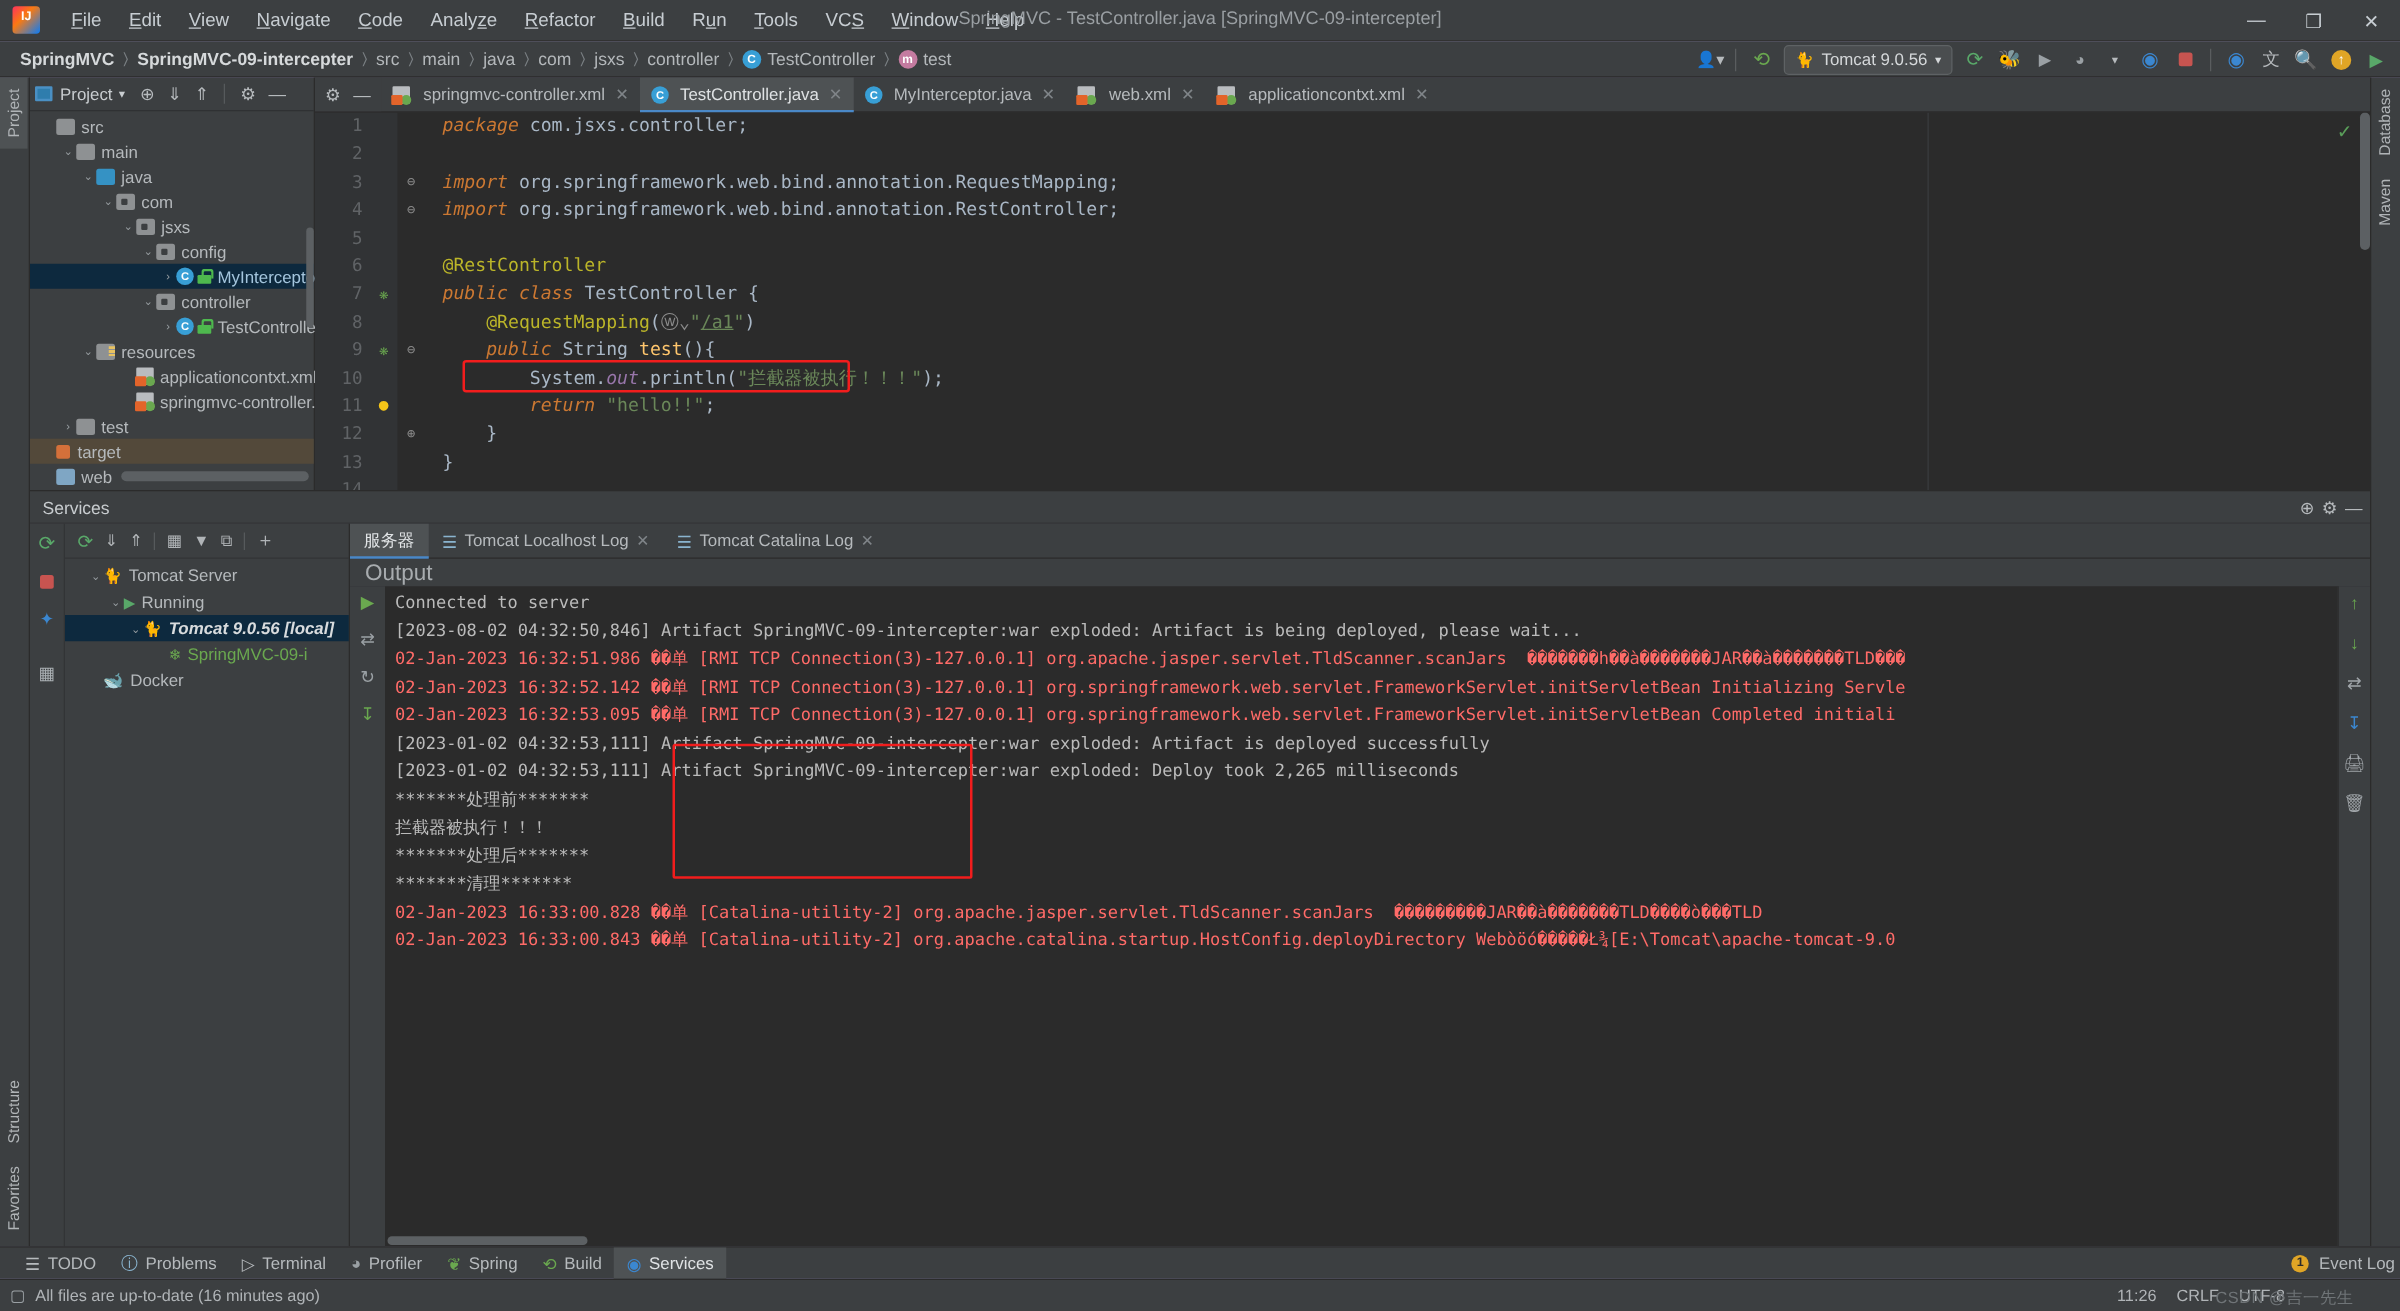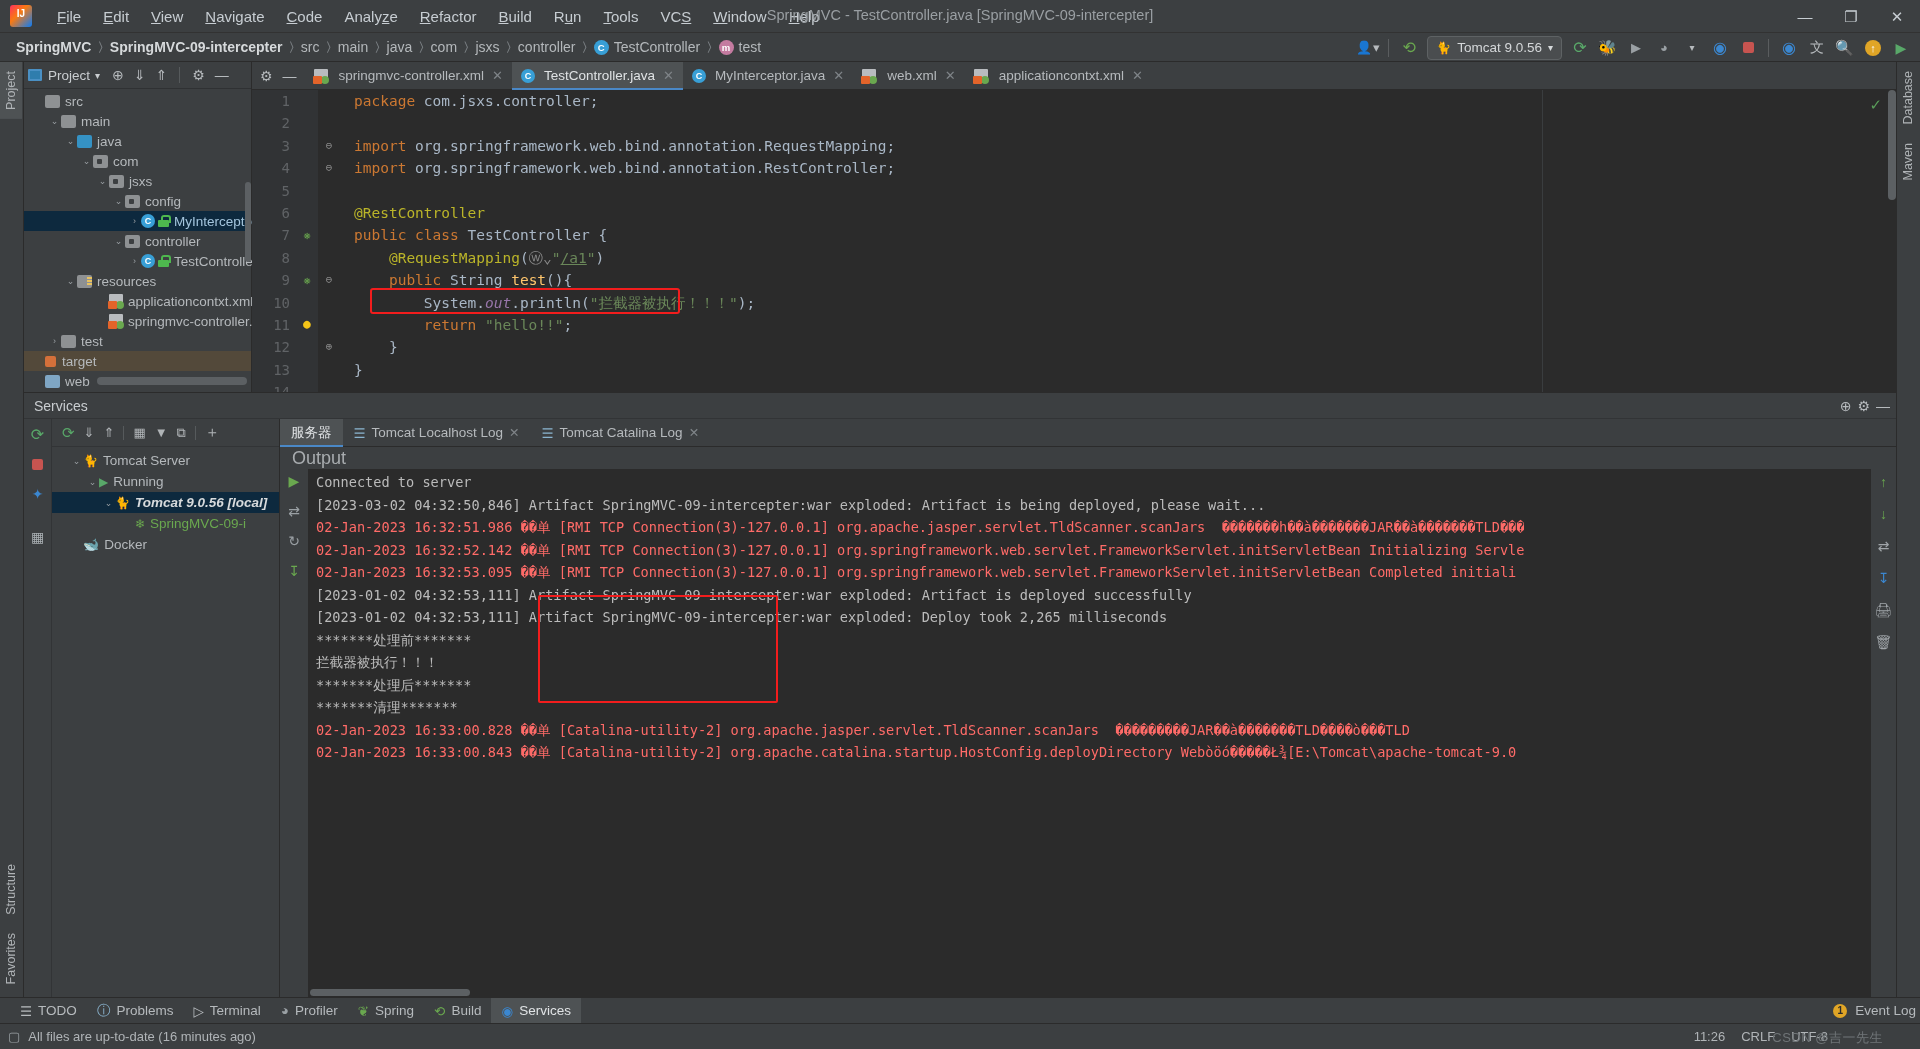--- a/index.html
+++ b/index.html
@@ -180,21 +180,21 @@
     position: absolute; left: 0; top: 0; right: 0; bottom: 0;
     font-family: "DejaVu Sans Mono", monospace; font-size: 14.5px; line-height: 22.4px;
   }
   .cl { height: 22.4px; display: flex; align-items: center; white-space: pre; }
   .lnum {
     width: 44px; text-align: right; padding-right: 6px; color: #606366;
     font-family: "DejaVu Sans Mono", monospace; font-size: 14px; flex: none;
   }
   .gmark { width: 22px; text-align: center; flex: none; font-size: 11px; }
   .ctext { padding-left: 14px; color: #a9b7c6; }
-  .kw   { color: #cc7832; }
+  .kw   { color: #cc7832; font-style: italic; }
   .anno { color: #bbb529; }
   .str  { color: #6a8759; }
   .fn   { color: #ffc66d; }
   .cls  { color: #a9b7c6; }
   .field{ color: #9876aa; font-style: italic; }
   .link { color: #6a8759; text-decoration: underline; }
   .fold { color: #8a8a8a; }
   .hl-box-code {
     position: absolute; border: 2px solid #f21d1d; border-radius: 3px;
     pointer-events: none;
@@ -654,21 +654,21 @@
         <div class="out-label">Output</div>
         <div class="console-body">
           <div class="console-gutter">
             <span class="ic" style="color:#6aa84f;">▶</span>
             <span class="ic">⇄</span>
             <span class="ic">↻</span>
             <span class="ic" style="color:#6aa84f;">↧</span>
           </div>
           <div class="console-text" id="consoletext">
               <div class="ln c-white">Connected to server</div>
-              <div class="ln c-white">[2023-03-02 04:32:50,846] Artifact SpringMVC-09-intercepter:war exploded: Artifact is being deployed, please wait...</div>
+              <div class="ln c-white">[2023-08-02 04:32:50,846] Artifact SpringMVC-09-intercepter:war exploded: Artifact is being deployed, please wait...</div>
               <div class="ln c-red">02-Jan-2023 16:32:51.986 ��单 [RMI TCP Connection(3)-127.0.0.1] org.apache.jasper.servlet.TldScanner.scanJars  �������h��à�������JAR��à�������TLD���</div>
               <div class="ln c-red">02-Jan-2023 16:32:52.142 ��单 [RMI TCP Connection(3)-127.0.0.1] org.springframework.web.servlet.FrameworkServlet.initServletBean Initializing Servle</div>
               <div class="ln c-red">02-Jan-2023 16:32:53.095 ��单 [RMI TCP Connection(3)-127.0.0.1] org.springframework.web.servlet.FrameworkServlet.initServletBean Completed initiali</div>
               <div class="ln c-white">[2023-01-02 04:32:53,111] Artifact SpringMVC-09-intercepter:war exploded: Artifact is deployed successfully</div>
               <div class="ln c-white">[2023-01-02 04:32:53,111] Artifact SpringMVC-09-intercepter:war exploded: Deploy took 2,265 milliseconds</div>
               <div class="ln c-white">*******处理前*******</div>
               <div class="ln c-white">拦截器被执行！！！</div>
               <div class="ln c-white">*******处理后*******</div>
               <div class="ln c-white">*******清理*******</div>
               <div class="ln c-red">02-Jan-2023 16:33:00.828 ��单 [Catalina-utility-2] org.apache.jasper.servlet.TldScanner.scanJars  ���������JAR��à�������TLD����ò���TLD</div>

